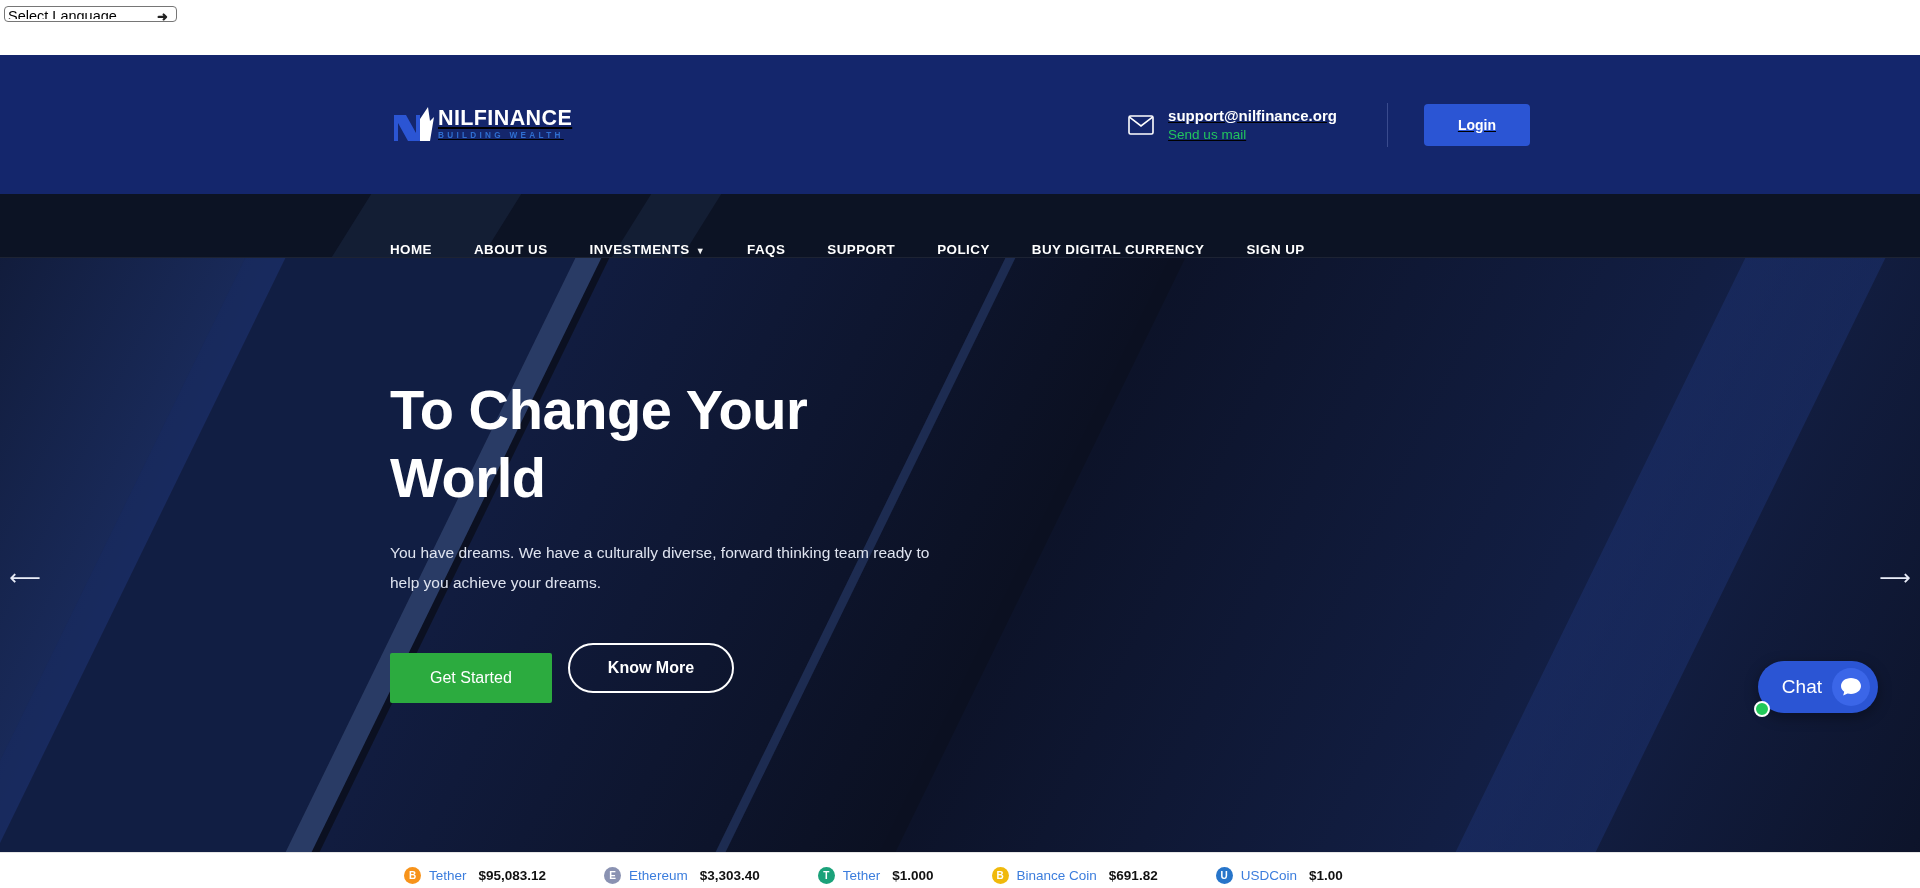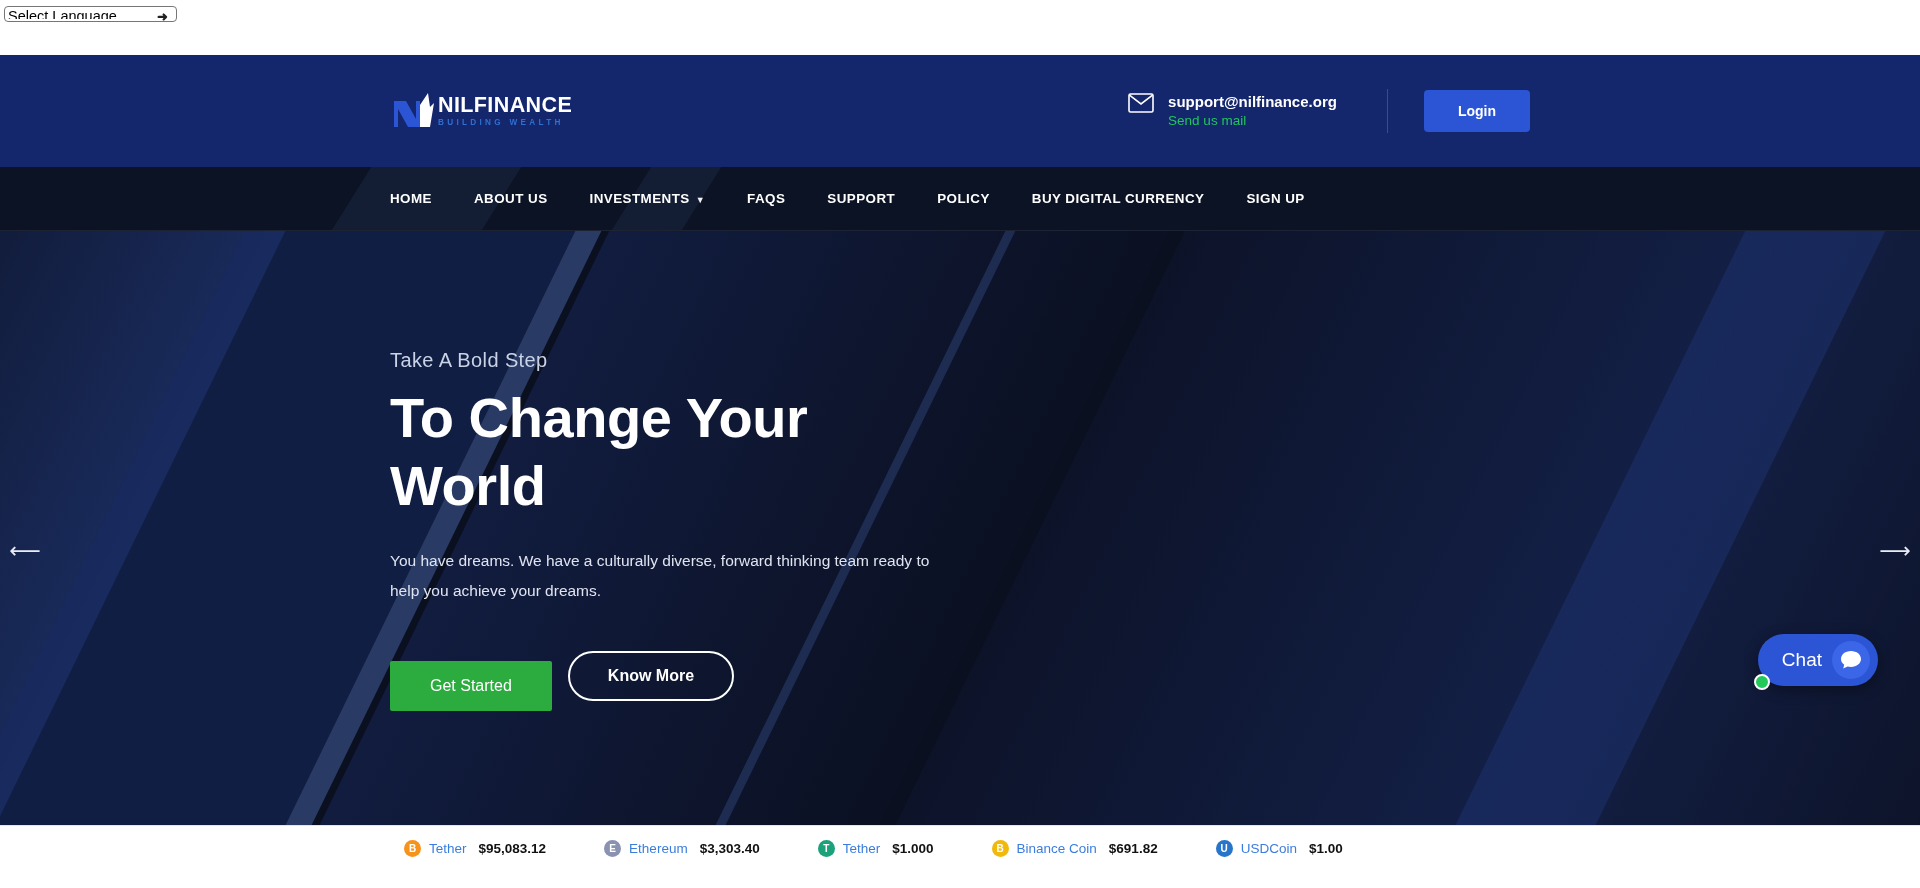--- a/index.html
+++ b/index.html
@@ -49,45 +49,46 @@
   .powered .g1 { color:#4285F4; font-weight:700; }
   .powered .g2 { color:#EA4335; font-weight:700; }
   .powered .g3 { color:#FBBC05; font-weight:700; }
   .powered .g4 { color:#4285F4; font-weight:700; }
   .powered .g5 { color:#34A853; font-weight:700; }
   .powered .g6 { color:#EA4335; font-weight:700; }
   .powered .tr { color:#3c3c3c; font-weight:700; letter-spacing:.3px; }
 
   
   .topbar {
-    height: 112px; width: 100%;
+    height: 139px; width: 100%;
     background: #14266c;
     display: flex; align-items: center;
     position: relative;
+    text-decoration: underline;
   }
   .topbar-inner {
     width: 1140px; margin: 0 auto;
     display: flex; align-items: center; justify-content: space-between;
   }
   .logo { display: flex; align-items: center; gap: 0px; }
   .logo-mark { position: relative; width: 52px; height: 40px; }
   .logo-text-wrap { display: flex; flex-direction: column; margin-left: -4px;}
   .logo-word {
     color: #ffffff; font-size: 21.5px; font-weight: 700;
     letter-spacing: .4px; line-height: 22px;
     font-family: "Liberation Sans", sans-serif;
   }
   .logo-sub {
     color: #2f6fd0; font-size: 8.2px; font-weight: 700;
     letter-spacing: 3.3px; line-height: 12px; margin-top:1px;
     font-family: "Liberation Sans", sans-serif;
   }
 
   .header-right { display: flex; align-items: center; }
-  .mail-block { display: flex; gap: 14px; padding-right: 50px; }
+  .mail-block { display: flex; align-items: center; gap: 14px; padding-right: 50px; }
   .mail-icon { width: 26px; height: 22px; }
   .mail-text .mail-addr {
     color: #ffffff; font-size: 15px; font-weight: 700; line-height: 19px;
   }
   .mail-text .mail-sub {
     color: #22c55e; font-size: 13.5px; font-weight: 400; line-height: 19px;
   }
   .divider-v { width: 1px; height: 44px; background: #3a4b8e; }
   .login-btn {
     margin-left: 36px;
@@ -109,21 +110,21 @@
     border-bottom: 1px solid rgba(255,255,255,0.07);
   }
   .navbar .navstripe {
     position: absolute; top: -40px; width: 150px; height: 180px;
     background: rgba(93,130,200,0.10);
     transform: skewX(-32deg);
   }
   .nav-inner {
     width: 1140px; margin: 0 auto;
     height: 100%;
-    display: flex; align-items: center;
+    display: flex; align-items: flex-end;
     gap: 0px;
     position: relative; z-index: 3;
   }
   .nav-item {
     color: #ffffff;
     font-size: 13.4px;
     font-weight: 700;
     letter-spacing: .45px;
     padding: 0 21px;
     cursor: pointer;
@@ -367,21 +368,20 @@
   <span class="band b3"></span>
   <span class="band b4"></span>
   <span class="band b7"></span>
   <span class="band b5"></span>
   <span class="band b6"></span>
 
   <div class="carousel-arrow arrow-prev">⟵</div>
   <div class="carousel-arrow arrow-next">⟶</div>
 
   <div class="hero-content">
-    <div class="eyebrow">Take A Bold Step</div>
     <h1 class="hero-title">
       <span>To Change Your</span><br>
       <span>World</span>
     </h1>
     <p class="hero-desc">You have dreams. We have a culturally diverse, forward thinking team ready to help you achieve your dreams.</p>
     <div class="hero-actions">
       <button class="btn-primary">Get Started</button>
       <button class="btn-ghost">Know More</button>
     </div>
   </div>

